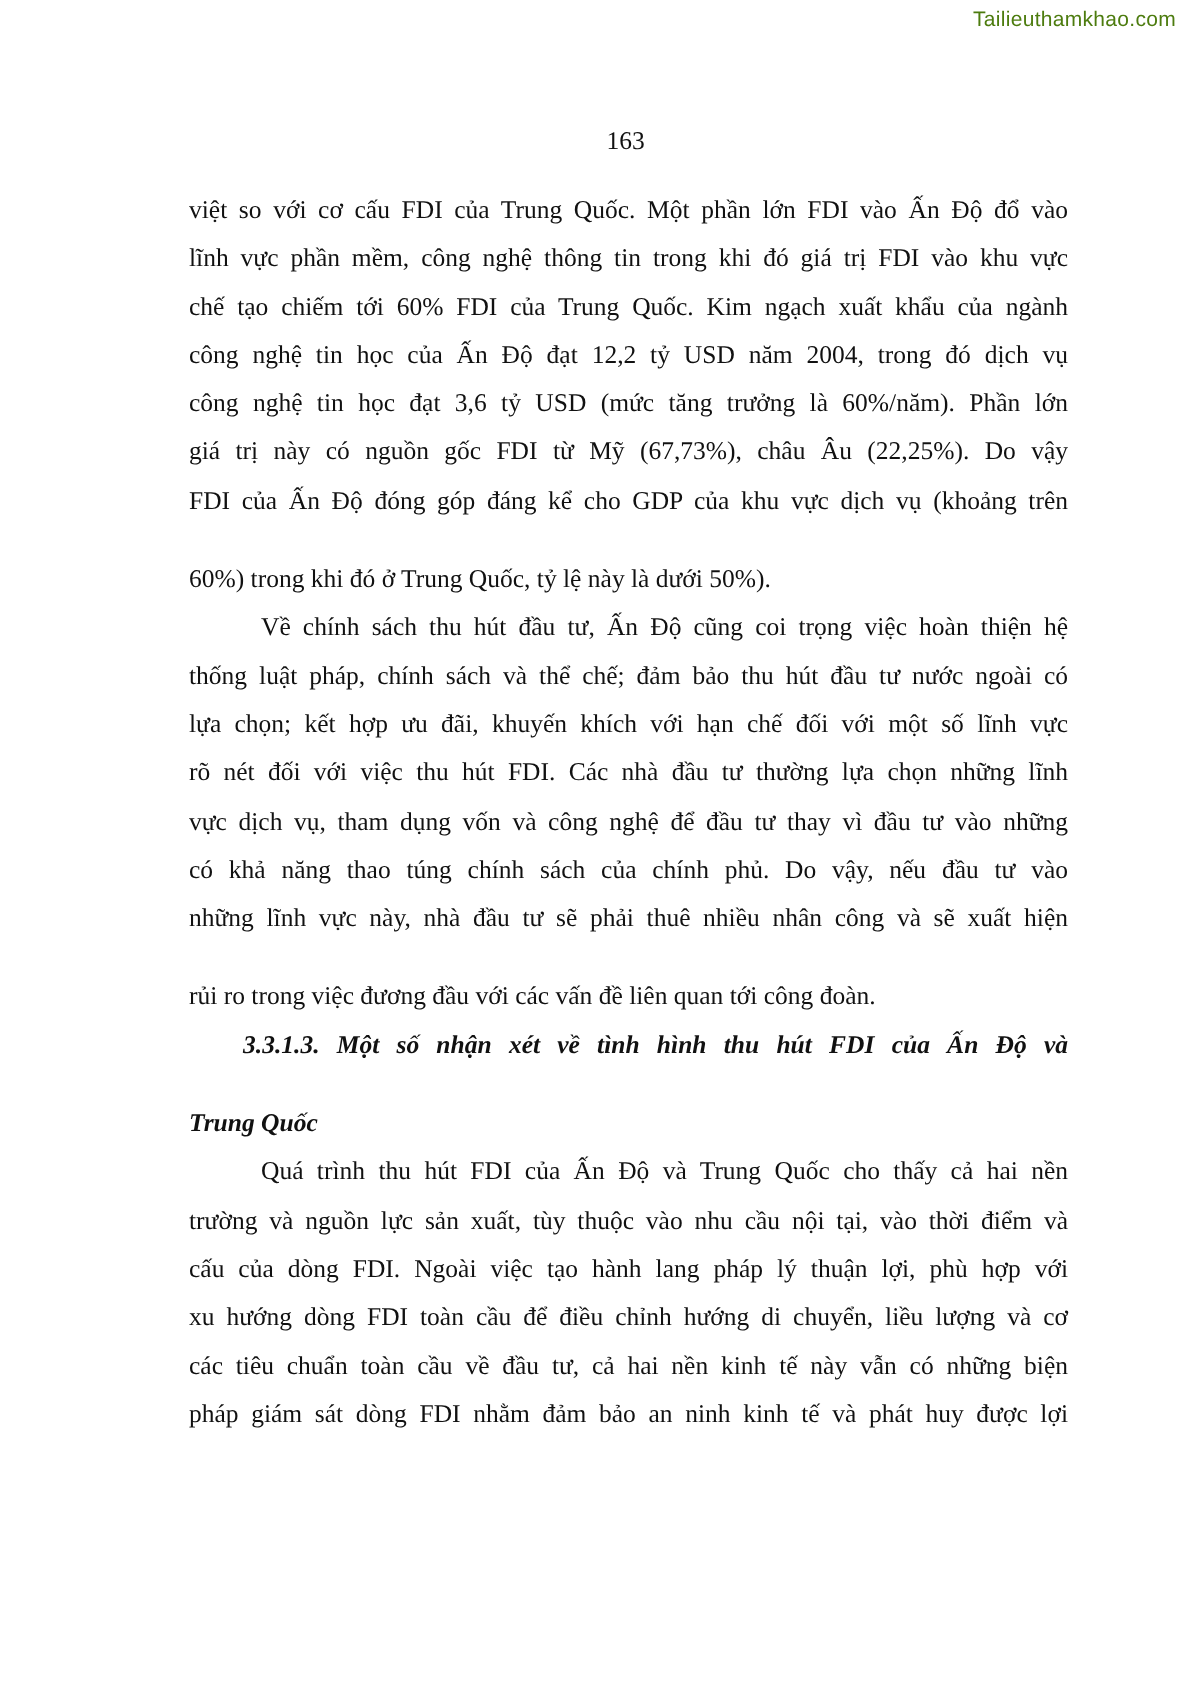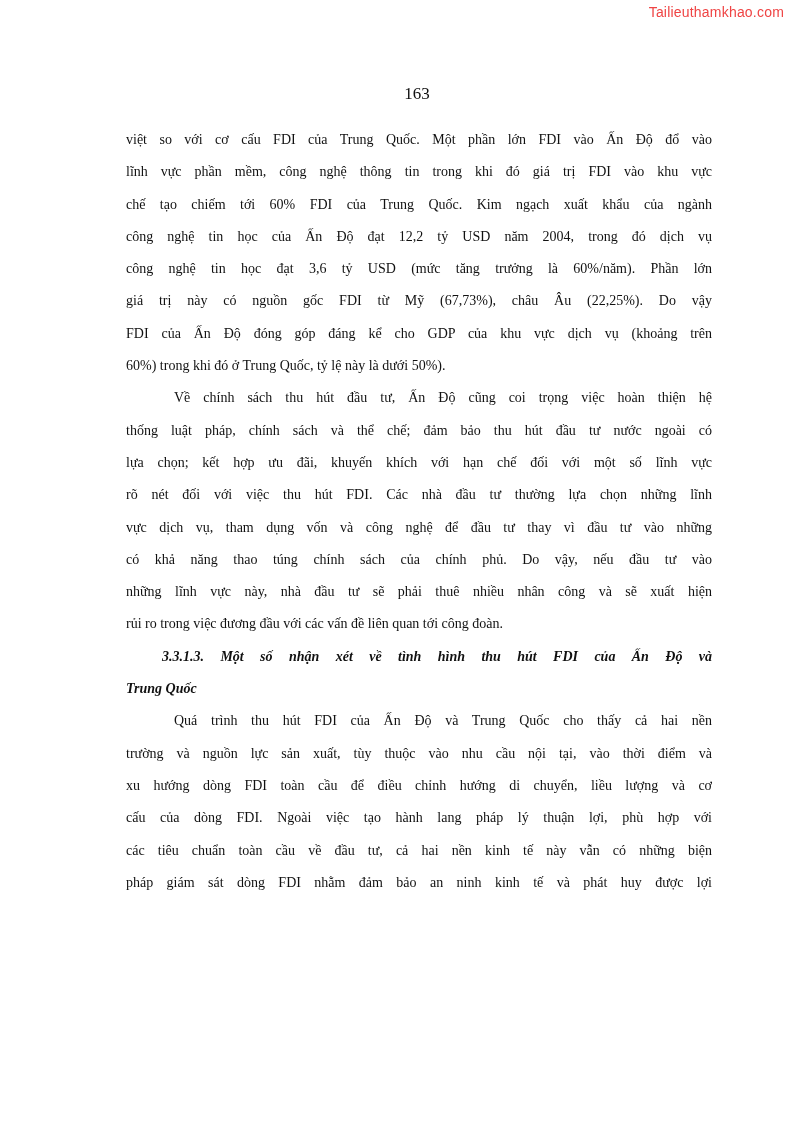--- a/index.html
+++ b/index.html
@@ -1,24 +1,24 @@
 <!DOCTYPE html>
 <html><head>
 <meta charset="utf-8">
 <style>
   html, body { margin:0; padding:0; background:#ffffff; }
   body { width:794px; height:1123px; position:relative; overflow:hidden;
          font-family:"Liberation Serif", "DejaVu Serif", serif; color:#111; }
   .watermark { position:absolute; top:4px; right:10px; font-family:"Liberation Sans","DejaVu Sans",sans-serif;
-               font-size:14px; color:#ef4444; letter-spacing:0.2px; }
+               font-size:14px; color:#4d7c0f; letter-spacing:0.2px; }
   .page-number { position:absolute; top:84px; left:0; width:834px; text-align:center; font-size:17px; }
   .content { position:absolute; top:124px; left:126px; width:586px; }
-  .line { height:32.3px; line-height:32.3px; font-size:14px; white-space:nowrap;
+  .line { height:32.3px; line-height:32.3px; font-size:17px; white-space:nowrap;
           text-align:justify; text-align-last:justify; }
-  .line.last { text-align-last:left; }
+  .line.last { text-align-last:left;margin-top:20px; }
   .line.indent { padding-left:48px; }
   .heading { font-weight:bold; font-style:italic; }
   .heading.indent { padding-left:36px; }
 </style>
 </head>
 <body>
 
 <div class="watermark">Tailieuthamkhao.com</div>
 <div class="page-number">163</div>
 
@@ -46,18 +46,18 @@
   </div>
 
   <div>
     <div class="line heading indent">3.3.1.3. Một số nhận xét về tình hình thu hút FDI của Ấn Độ và</div>
     <div class="line heading last">Trung Quốc</div>
   </div>
 
   <div>
     <div class="line indent">Quá trình thu hút FDI của Ấn Độ và Trung Quốc cho thấy cả hai nền</div>
     <div class="line">trường và nguồn lực sản xuất, tùy thuộc vào nhu cầu nội tại, vào thời điểm và</div>
+    <div class="line">cấu của dòng FDI. Ngoài việc tạo hành lang pháp lý thuận lợi, phù hợp với</div>
     <div class="line">xu hướng dòng FDI toàn cầu để điều chỉnh hướng di chuyển, liều lượng và cơ</div>
-    <div class="line">cấu của dòng FDI. Ngoài việc tạo hành lang pháp lý thuận lợi, phù hợp với</div>
     <div class="line">các tiêu chuẩn toàn cầu về đầu tư, cả hai nền kinh tế này vẫn có những biện</div>
     <div class="line">pháp giám sát dòng FDI nhằm đảm bảo an ninh kinh tế và phát huy được lợi</div>
   </div>
 </div>
 
 </body></html>

